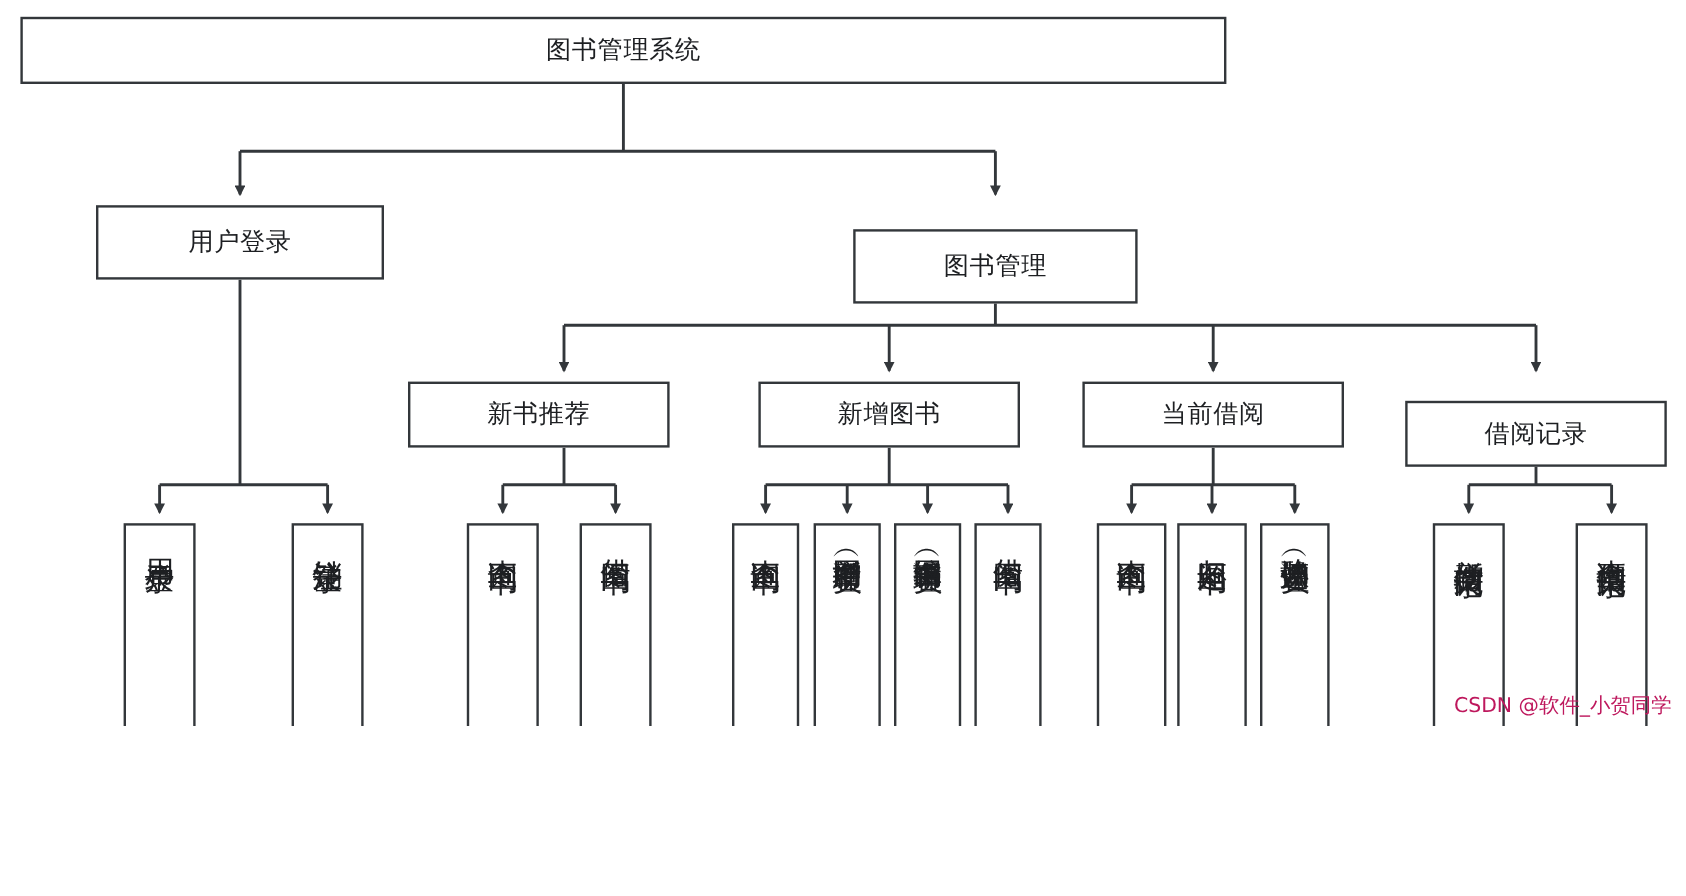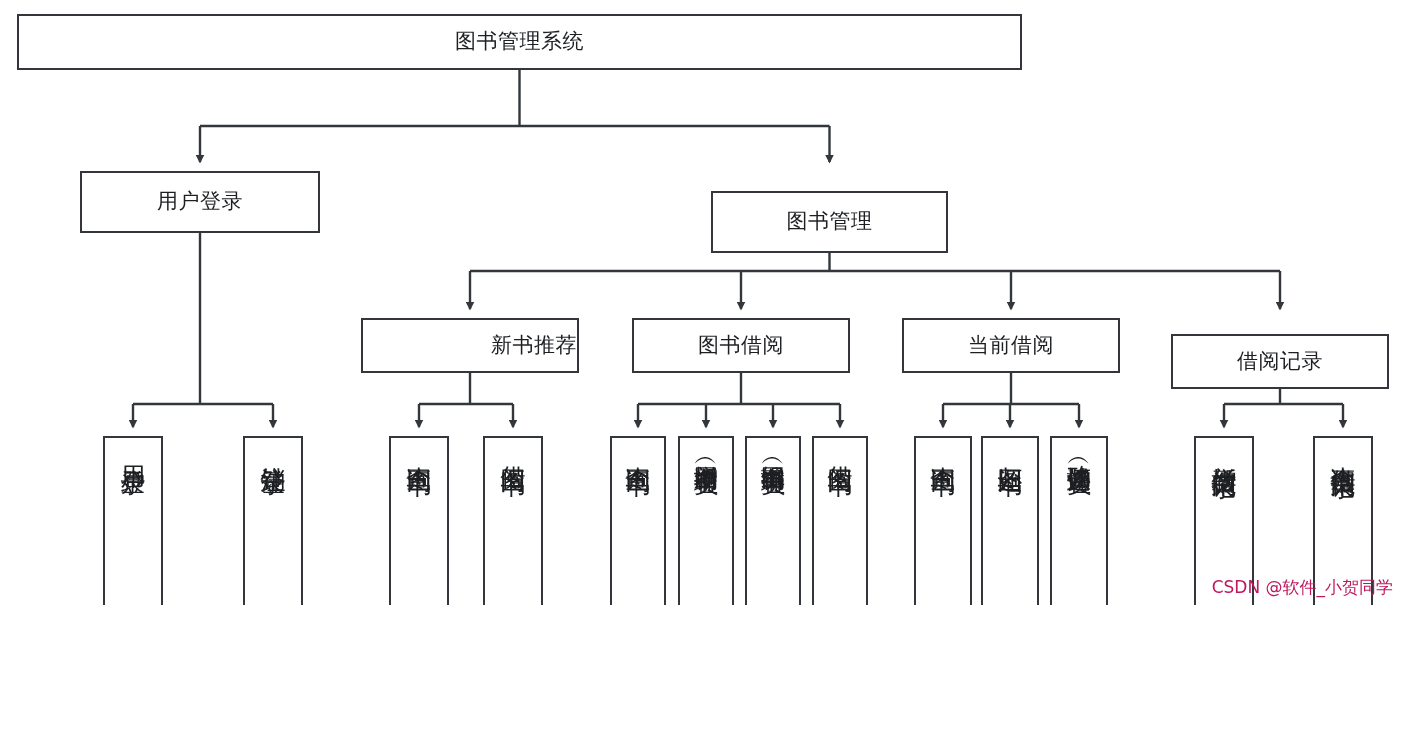--- a/index.html
+++ b/index.html
@@ -124,25 +124,25 @@
     <span class="label">图书管理系统</span>
   </div>
 
   <div class="node horiz" id="n-user_login" style="left: 80px; top: 171px; width: 240px; height: 62px;">
     <span class="label">用户登录</span>
   </div>
   <div class="node horiz" id="n-book_manage" style="left: 711px; top: 171px; width: 237px; height: 62px; margin-top: 20px;">
     <span class="label">图书管理</span>
   </div>
 
-  <div class="node horiz" id="n-new_book_rec" style="left: 361px; top: 318px; width: 218px; height: 55px; justify-content: flex-end;">
+  <div class="node horiz" id="n-new_book_rec" style="left: 340px; top: 318px; width: 218px; height: 55px;">
     <span class="label">新书推荐</span>
   </div>
   <div class="node horiz" id="n-book_borrow" style="left: 632px; top: 318px; width: 218px; height: 55px;">
-    <span class="label">图书借阅</span>
+    <span class="label">新增图书</span>
   </div>
   <div class="node horiz" id="n-current_borrow" style="left: 902px; top: 318px; width: 218px; height: 55px;">
     <span class="label">当前借阅</span>
   </div>
   <div class="node horiz" id="n-borrow_record" style="left: 1171px; top: 318px; width: 218px; height: 55px; margin-top: 16px;">
     <span class="label">借阅记录</span>
   </div>
 
   <div class="node vert" id="n-leaf_user_login" style="left: 103px; top: 436px; width: 60px; height: 297px;">
     <span class="label">用户登录</span>

